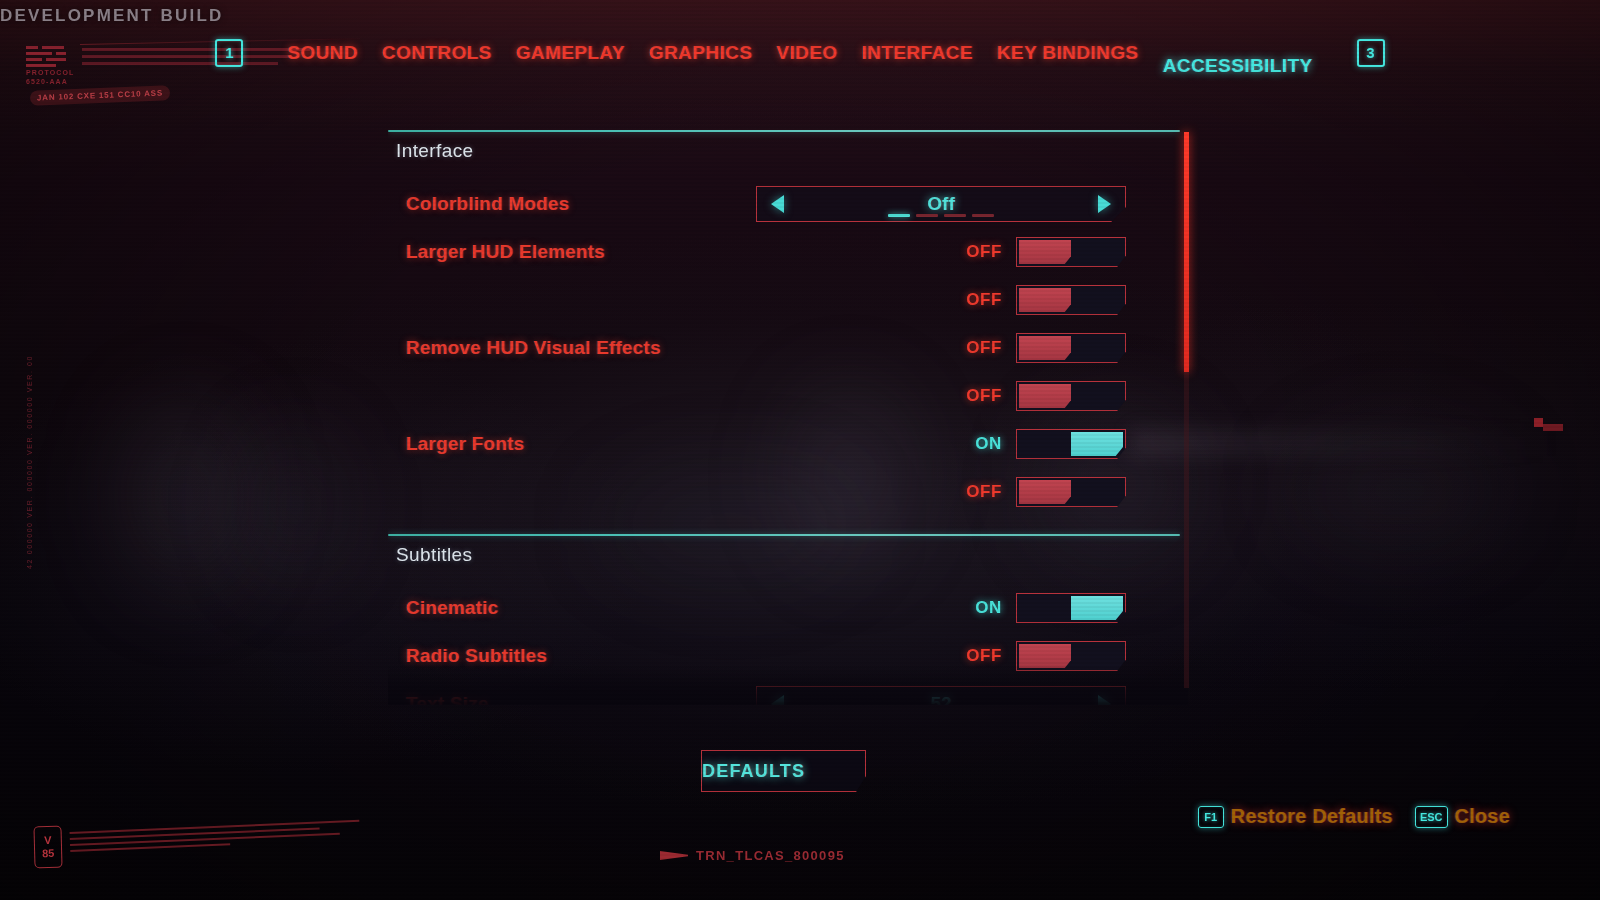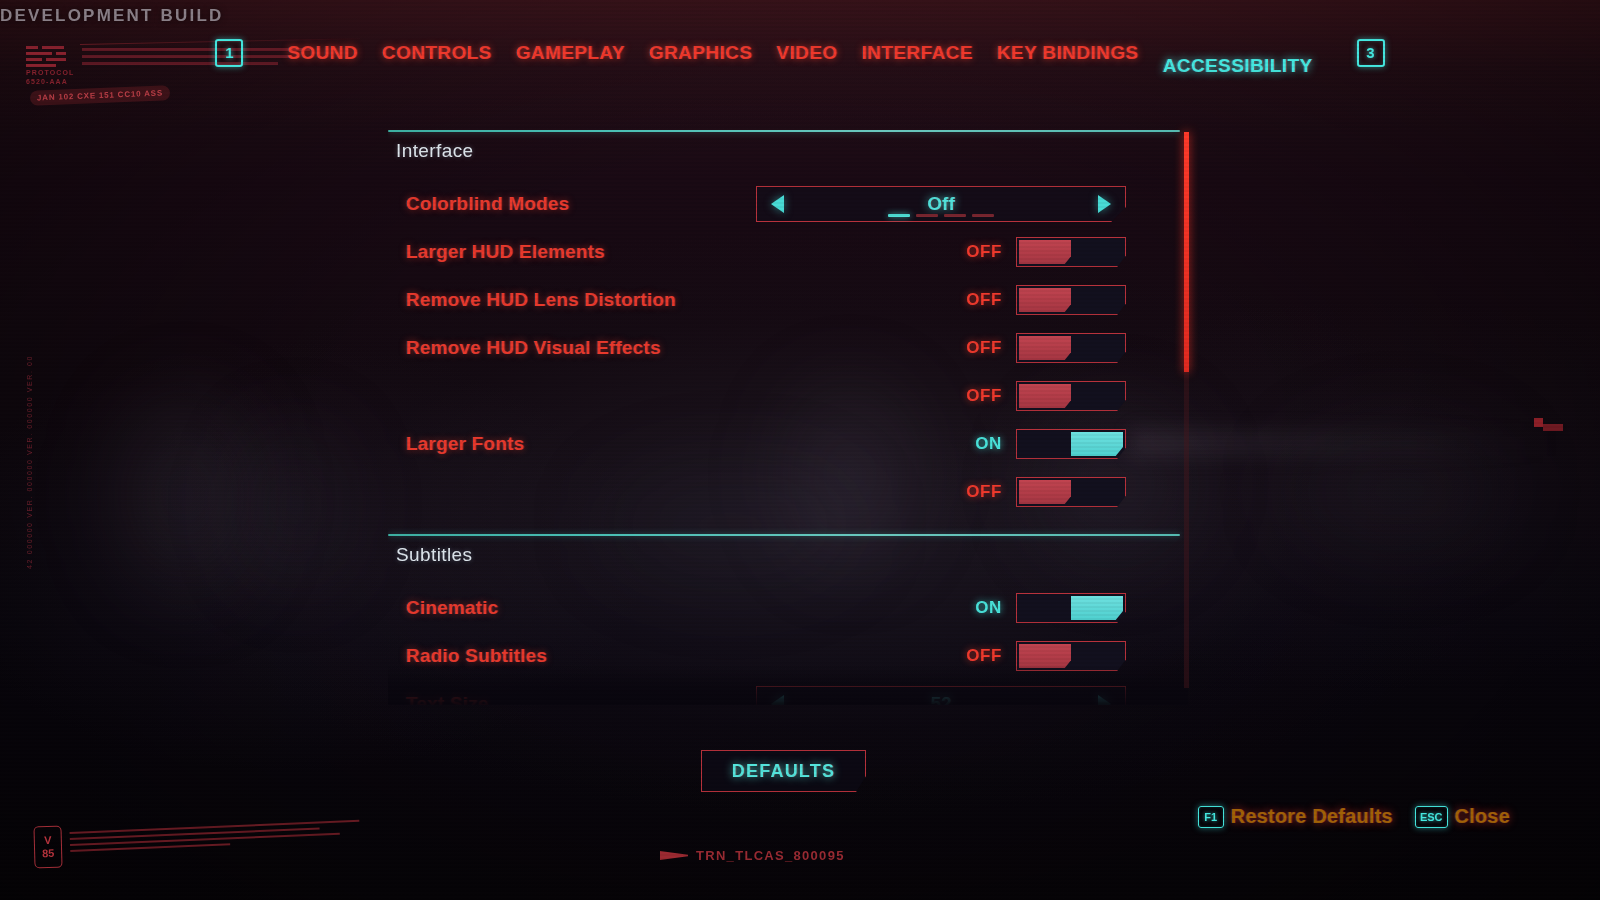--- a/index.html
+++ b/index.html
@@ -233,21 +233,21 @@
     background:linear-gradient(180deg,#ff3a2a,#e02a20);
     box-shadow:0 0 10px rgba(255,58,42,0.75);
     cursor:pointer;
   }
 
   
   #defaults-btn {
     position:absolute; left:701px; top:750px; width:165px; height:42px; z-index:40;
     border:1.6px solid #b8323c; background:rgba(14,12,24,0.6);
     clip-path:polygon(0 0, 100% 0, 100% 62%, 94% 100%, 0 100%);
-    display:flex; align-items:center; justify-content:center; cursor:pointer;
+    display:flex; align-items:center; cursor:pointer;
   }
   #defaults-btn span {
     font-size:18px; font-weight:bold; letter-spacing:1.2px; color:#54e4dc;
     text-shadow:0 0 9px rgba(84,228,220,0.8), 1px 0 0 rgba(255,60,50,0.3);
   }
 
   
   #hints {
     position:absolute; right:90px; top:805px; z-index:40;
     display:flex; align-items:center; gap:22px;
@@ -357,21 +357,20 @@
       <div class="row-label">Larger HUD Elements</div>
       <div class="row-ctrl">
         <div class="toggle-state off">OFF</div>
         <div class="toggle off">
             <div class="knob"></div>
           </div>
       </div>
     </div>
 
     <div class="row">
-      <div class="row-label">Remove HUD Lens Distortion</div>
       <div class="row-ctrl">
         <div class="toggle-state off">OFF</div>
         <div class="toggle off">
             <div class="knob"></div>
           </div>
       </div>
     </div>
 
     <div class="row">
       <div class="row-label">Remove HUD Visual Effects</div>

